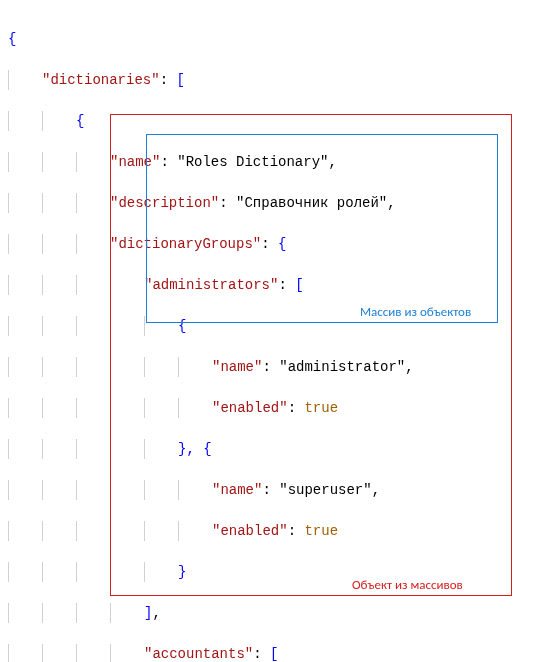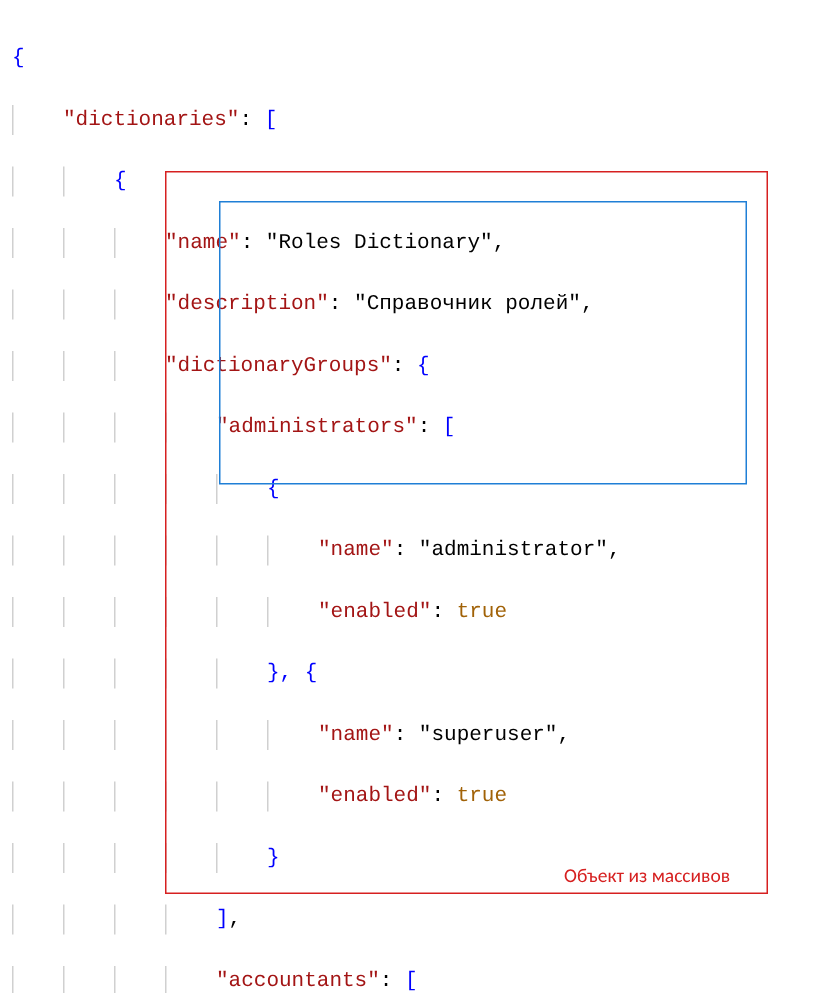--- a/index.html
+++ b/index.html
@@ -84,18 +84,19 @@
 
 
 
 
 
 
 
 
 
 <div class="annot-box box-red" style="left:102px; top:106px; width:400px; height:480px;"></div>
-<div class="annot-label label-red" style="left:368px; top:567px;">Объект из массивов</div>
+<div class="annot-label label-red" style="left:344px; top:567px;">Объект из массивов</div>
 
 
 <div class="annot-box box-blue" style="left:138px; top:126px; width:350px; height:187px;"></div>
+<div class="annot-label label-blue" style="left:352px; top:294px;">Массив из объектов</div>
 
 </div>
 
 </body></html>

